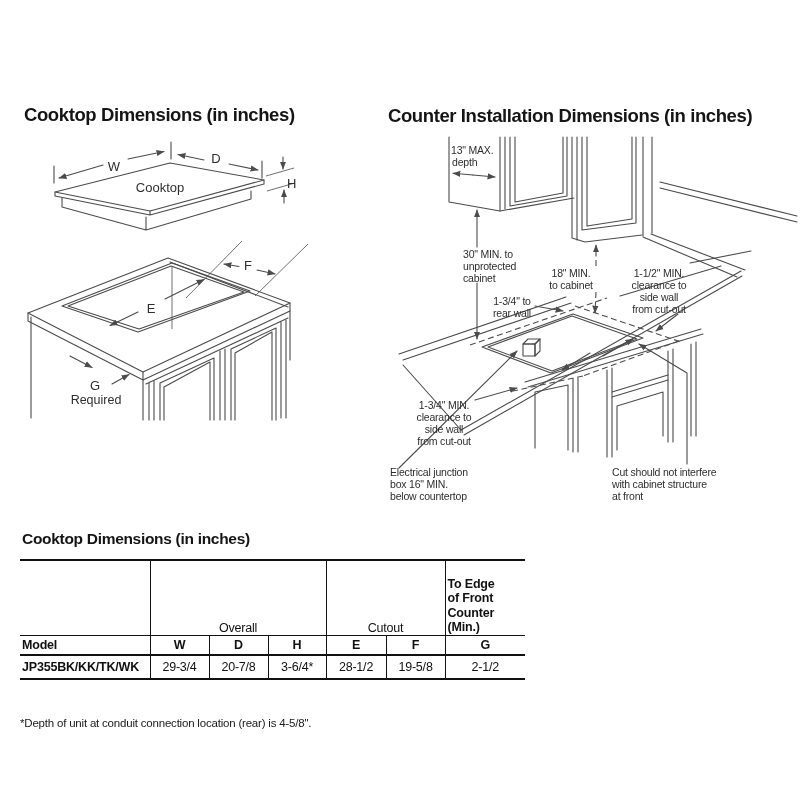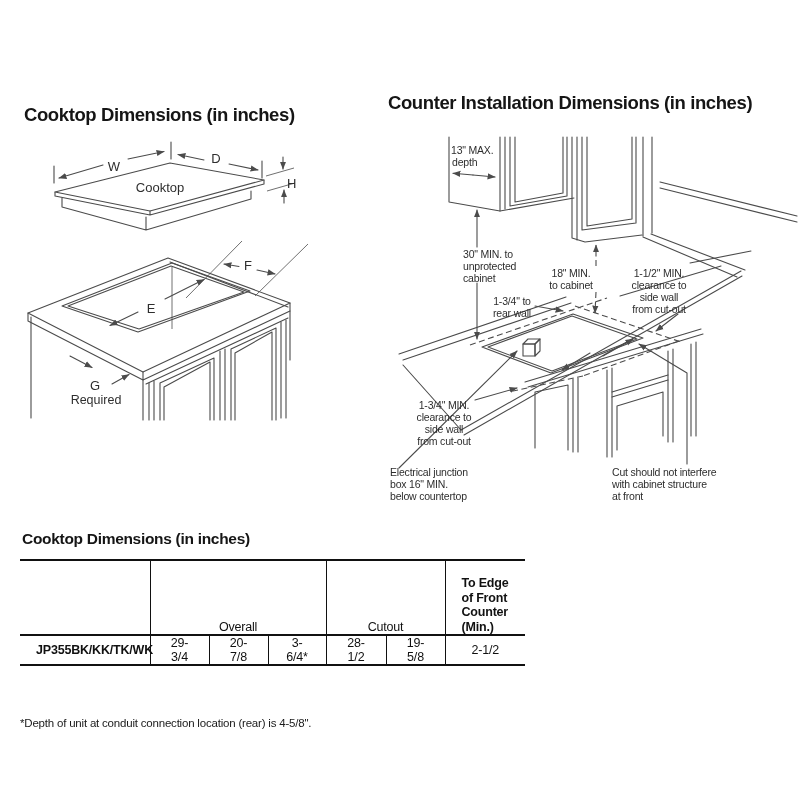--- a/index.html
+++ b/index.html
@@ -10,35 +10,35 @@
   .h2{font-size:15.5px;font-weight:bold;letter-spacing:-0.3px;color:#151515;white-space:nowrap;}
   svg .ln{stroke:#4b4b4b;stroke-width:1.1;fill:none;stroke-linecap:round;stroke-linejoin:round;}
   svg .thin{stroke:#4b4b4b;stroke-width:0.8;fill:none;}
   svg .dsh{stroke:#4b4b4b;stroke-width:1.1;fill:none;stroke-dasharray:6 3.5;}
   svg .t{font-family:"Liberation Sans",sans-serif;font-size:10.5px;fill:#2e2e2e;letter-spacing:-0.2px;}
   svg .dim{font-family:"Liberation Sans",sans-serif;font-size:13px;fill:#2e2e2e;}
   svg .dim2{font-family:"Liberation Sans",sans-serif;font-size:12.5px;fill:#2e2e2e;}
   table.spec{border-collapse:collapse;table-layout:fixed;width:505px;
              border-top:2px solid #111;border-bottom:2px solid #111;
              font-size:12.5px;letter-spacing:-0.2px;color:#111;}
-  table.spec td{padding:0 16px;vertical-align:bottom;}
+  table.spec td{padding:0 2px;vertical-align:bottom;}
   .bl{border-left:1px solid #111;}
   .grp{text-align:center;font-weight:normal;padding-bottom:2px;}
   .fe{font-weight:bold;line-height:14.5px;padding-left:15px;padding-bottom:2px;}
   tr.hdr td{border-top:1px solid #111;font-weight:bold;text-align:center;height:18px;vertical-align:middle;}
   tr.hdr td:first-child{text-align:left;}
   tr.data td{border-top:2px solid #111;text-align:center;height:22px;vertical-align:middle;}
   tr.data td:first-child{text-align:left;font-weight:bold;margin-left:20px;}
   .footnote{font-size:11.5px;color:#1a1a1a;letter-spacing:-0.2px;}
 </style>
 </head>
 <body>
 
 <div class="abs h1" style="left:24px;top:104px;">Cooktop Dimensions (in inches)</div>
-<div class="abs h1" style="left:388px;top:92px;">Counter Installation Dimensions (in inches)</div>
+<div class="abs h1" style="left:388px;top:105px;">Counter Installation Dimensions (in inches)</div>
 
 <svg class="abs" style="left:0;top:130px;" width="345" height="300" viewBox="0 0 345 300">
   <defs>
     <marker id="ah1" viewBox="0 0 10 10" refX="9" refY="5" markerWidth="7.5" markerHeight="7.5" orient="auto">
       <path d="M0,1.2 L9.6,5 L0,8.8 Z" fill="#4b4b4b"></path>
     </marker>
   </defs>
 
   <g>
     <path class="ln" d="M55,62 L170,33 L264,50 L150,81 Z"></path>
@@ -237,20 +237,29 @@
     <td></td>
     <td class="bl grp" colspan="3">Overall</td>
     <td class="bl grp" colspan="2">Cutout</td>
     <td class="bl fe">
       <div>To Edge</div>
       <div>of Front</div>
       <div>Counter</div>
       <div>(Min.)</div>
     </td>
   </tr>
+  <tr class="hdr">
+    <td>Model</td>
+    <td class="bl">W</td>
+    <td class="bl">D</td>
+    <td class="bl">H</td>
+    <td class="bl">E</td>
+    <td class="bl">F</td>
+    <td class="bl">G</td>
+  </tr>
   <tr class="data">
     <td>JP355BK/KK/TK/WK</td>
     <td class="bl">29-3/4</td>
     <td class="bl">20-7/8</td>
     <td class="bl">3-6/4*</td>
     <td class="bl">28-1/2</td>
     <td class="bl">19-5/8</td>
     <td class="bl">2-1/2</td>
   </tr>
 </tbody>

